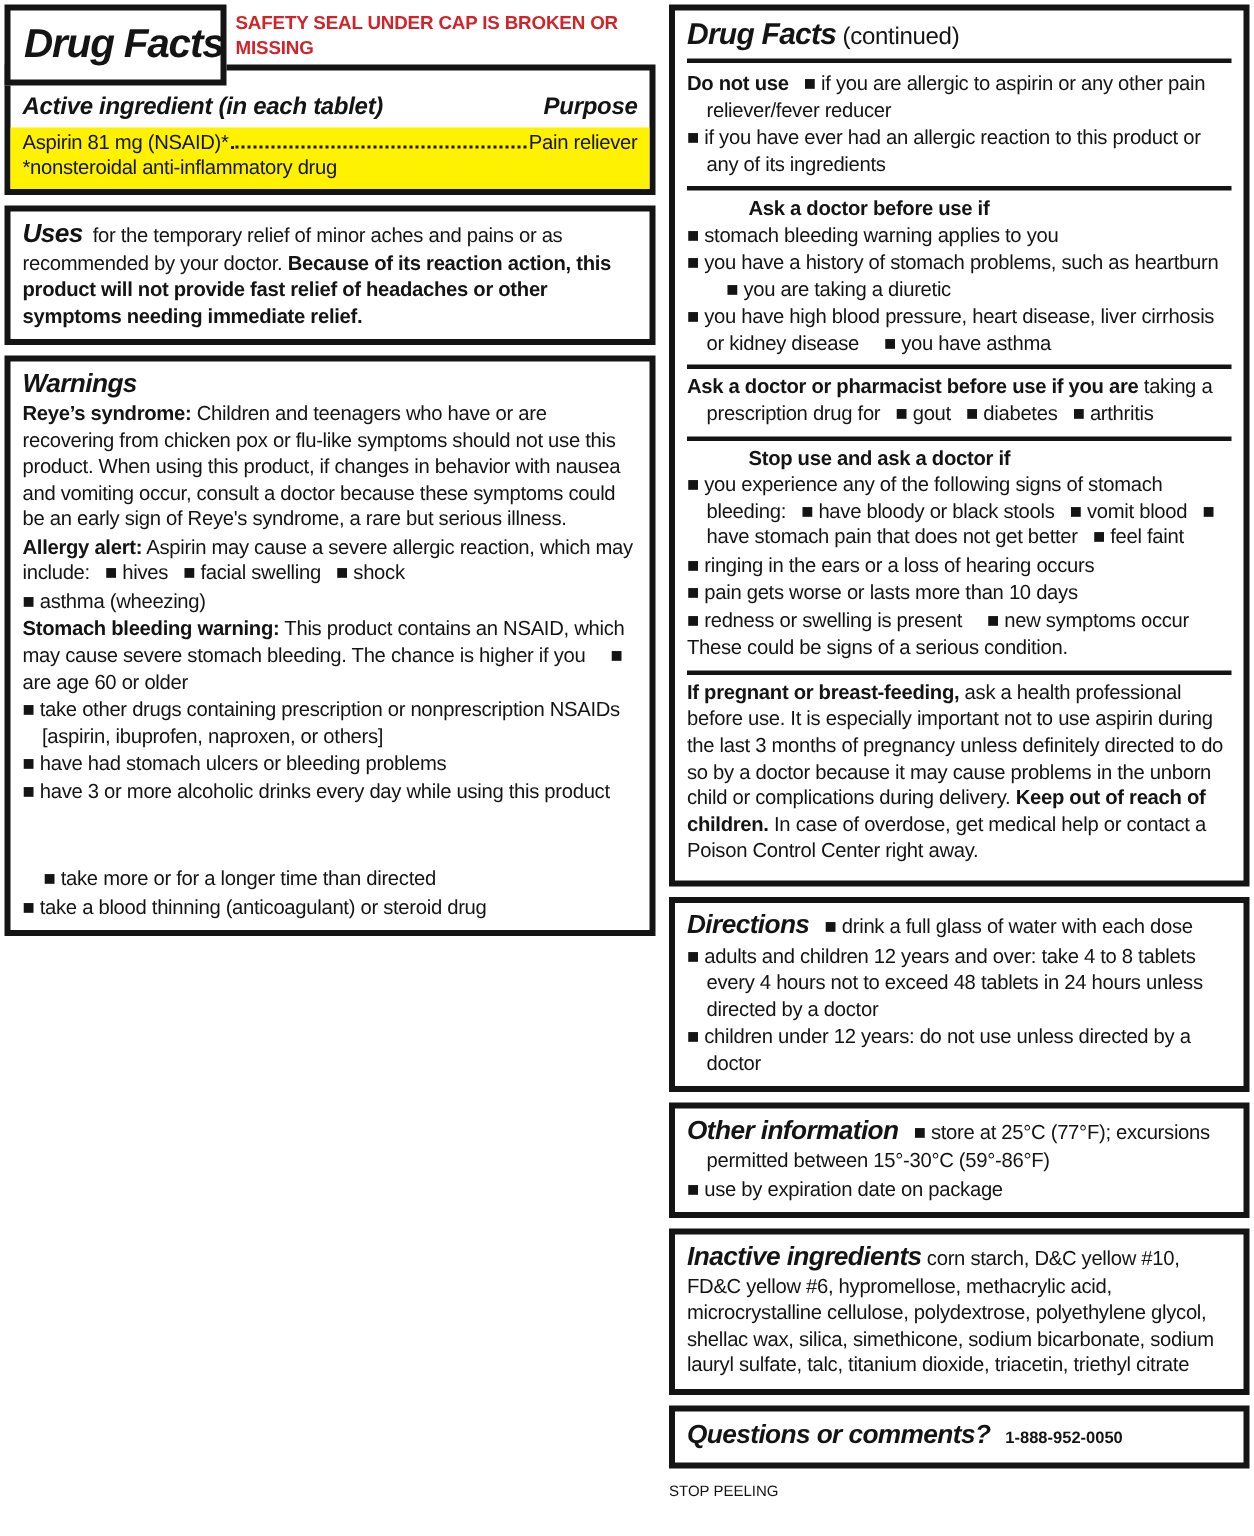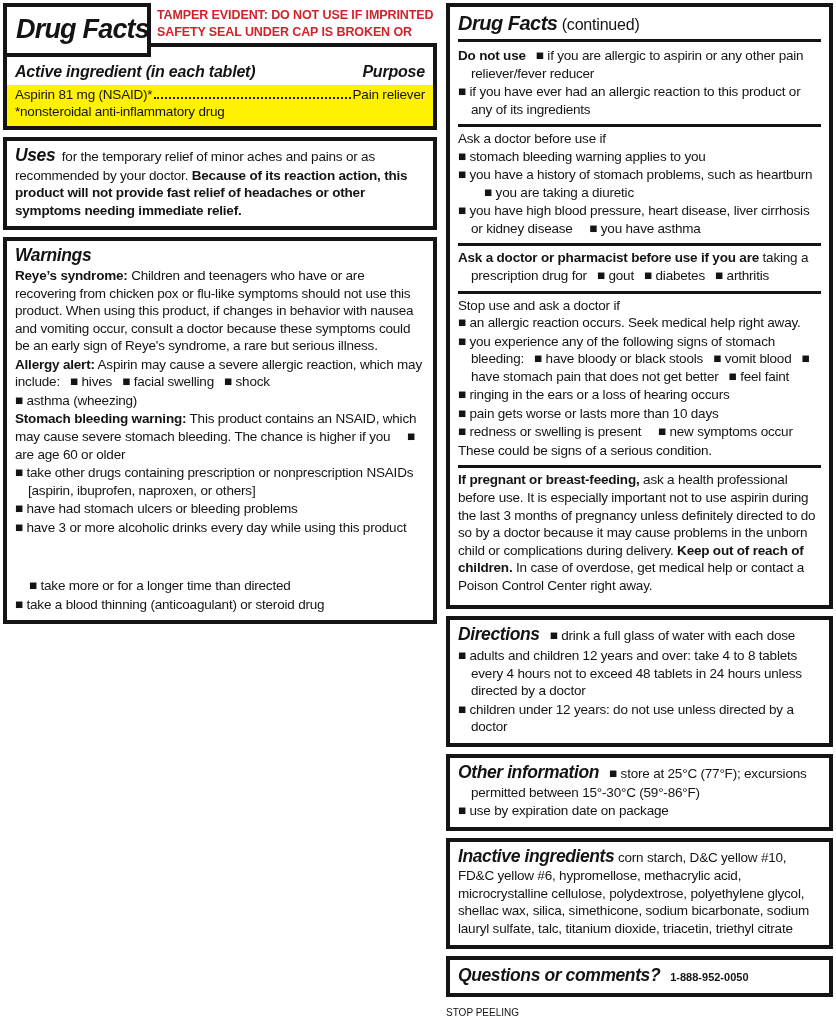--- a/index.html
+++ b/index.html
@@ -30,21 +30,21 @@
     color:var(--red); font-weight:bold; font-size:12.5px; line-height:1.35; letter-spacing:-0.1px;
   }
   .ingredient-panel { position:relative; z-index:1; margin-top:-14px; padding:12px 8px 0; }
   .ai-heads { display:flex; justify-content:space-between; font-weight:bold; font-style:italic; font-size:16px; padding:3px 0 2px;align-items:center; }
   .yellow { background:var(--yellow); margin:0 -8px; padding:1px 8px 5px; }
   .leader-row { display:flex; align-items:flex-end; }
   .leader { flex:1; border-bottom:2px dotted #1b1b1b; align-self:flex-end; margin:0 2px 4px; min-width:20px; }
 
   .p { margin:0 0 1px; }
   .sect { font-weight:bold; font-style:italic; font-size:17.5px; letter-spacing:-0.4px; }
-  .bold-head { font-weight:normal; }
+  .bold-head { font-weight:bold;margin-left:41px; }
   .li  { padding-left:13px; text-indent:-13px; }
   .li2 { padding-left:27px; text-indent:-13px;margin-top:41px; }
   .hang { padding-left:13px; text-indent:-13px; }
 
   
   .rc-header { border-bottom:3px solid var(--ink); padding:1px 0 3px; margin-bottom:2px; }
   .df-title-sm { font-weight:bold; font-style:italic; font-size:20px; letter-spacing:-0.5px; }
   .cont { font-size:16px; }
   .main-right { padding:2px 8px 5px; }
   .rsec { padding:3px 0 5px; }
@@ -58,21 +58,20 @@
 <body>
 
 <div class="page">
 
   <div class="col-left">
     <div class="lc-header">
       <div class="title-box">
           <span class="df-title">Drug Facts</span>
         </div>
       <div class="tamper">
-          <div>TAMPER EVIDENT: DO NOT USE IF IMPRINTED</div>
           <div>SAFETY SEAL UNDER CAP IS BROKEN OR MISSING</div>
         </div>
     </div>
 
     <div class="panel ingredient-panel">
       <div class="ai-heads">
           <span>Active ingredient (in each tablet)</span>
           <span>Purpose</span>
         </div>
       <div class="yellow">
@@ -118,21 +117,20 @@
         <p class="p li">■ you have a history of stomach problems, such as heartburn   ■ you are taking a diuretic</p>
         <p class="p li">■ you have high blood pressure, heart disease, liver cirrhosis or kidney disease   ■ you have asthma</p>
       </div>
 
       <div class="rsec rule">
         <p class="p hang"><b>Ask a doctor or pharmacist before use if you are</b><span> taking a prescription drug for  ■ gout  ■ diabetes  ■ arthritis</span></p>
       </div>
 
       <div class="rsec rule">
         <div class="bold-head">Stop use and ask a doctor if</div>
-        <p class="p li">■ an allergic reaction occurs. Seek medical help right away.</p>
         <p class="p li">■ you experience any of the following signs of stomach bleeding:  ■ have bloody or black stools  ■ vomit blood  ■ have stomach pain that does not get better  ■ feel faint</p>
         <p class="p li">■ ringing in the ears or a loss of hearing occurs</p>
         <p class="p li">■ pain gets worse or lasts more than 10 days</p>
         <p class="p li">■ redness or swelling is present   ■ new symptoms occur</p>
         <p class="p">These could be signs of a serious condition.</p>
       </div>
 
       <div class="rsec rule">
         <p class="p"><b>If pregnant or breast-feeding,</b><span> ask a health professional before use. It is especially important not to use aspirin during the last 3 months of pregnancy unless definitely directed to do so by a doctor because it may cause problems in the unborn child or complications during delivery. </span><b>Keep out of reach of children.</b><span> In case of overdose, get medical help or contact a Poison Control Center right away.</span></p>
       </div>

